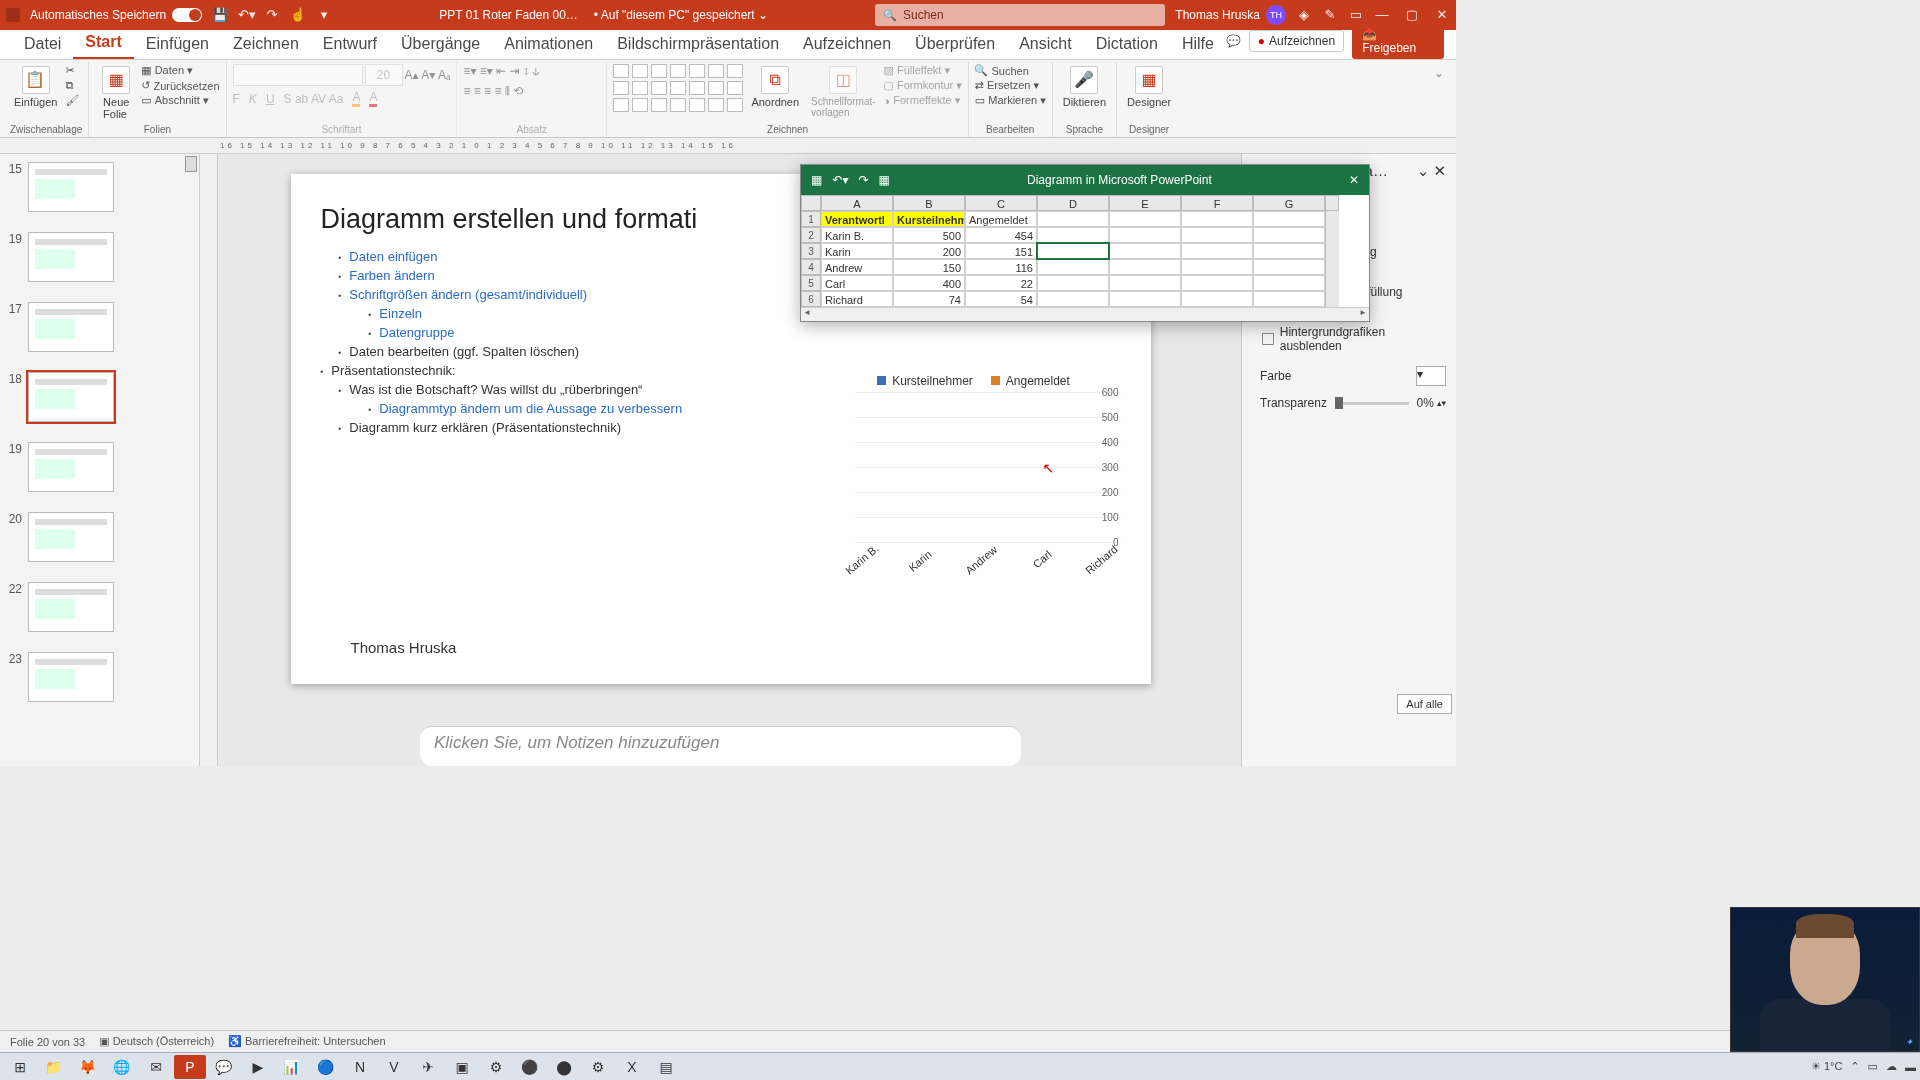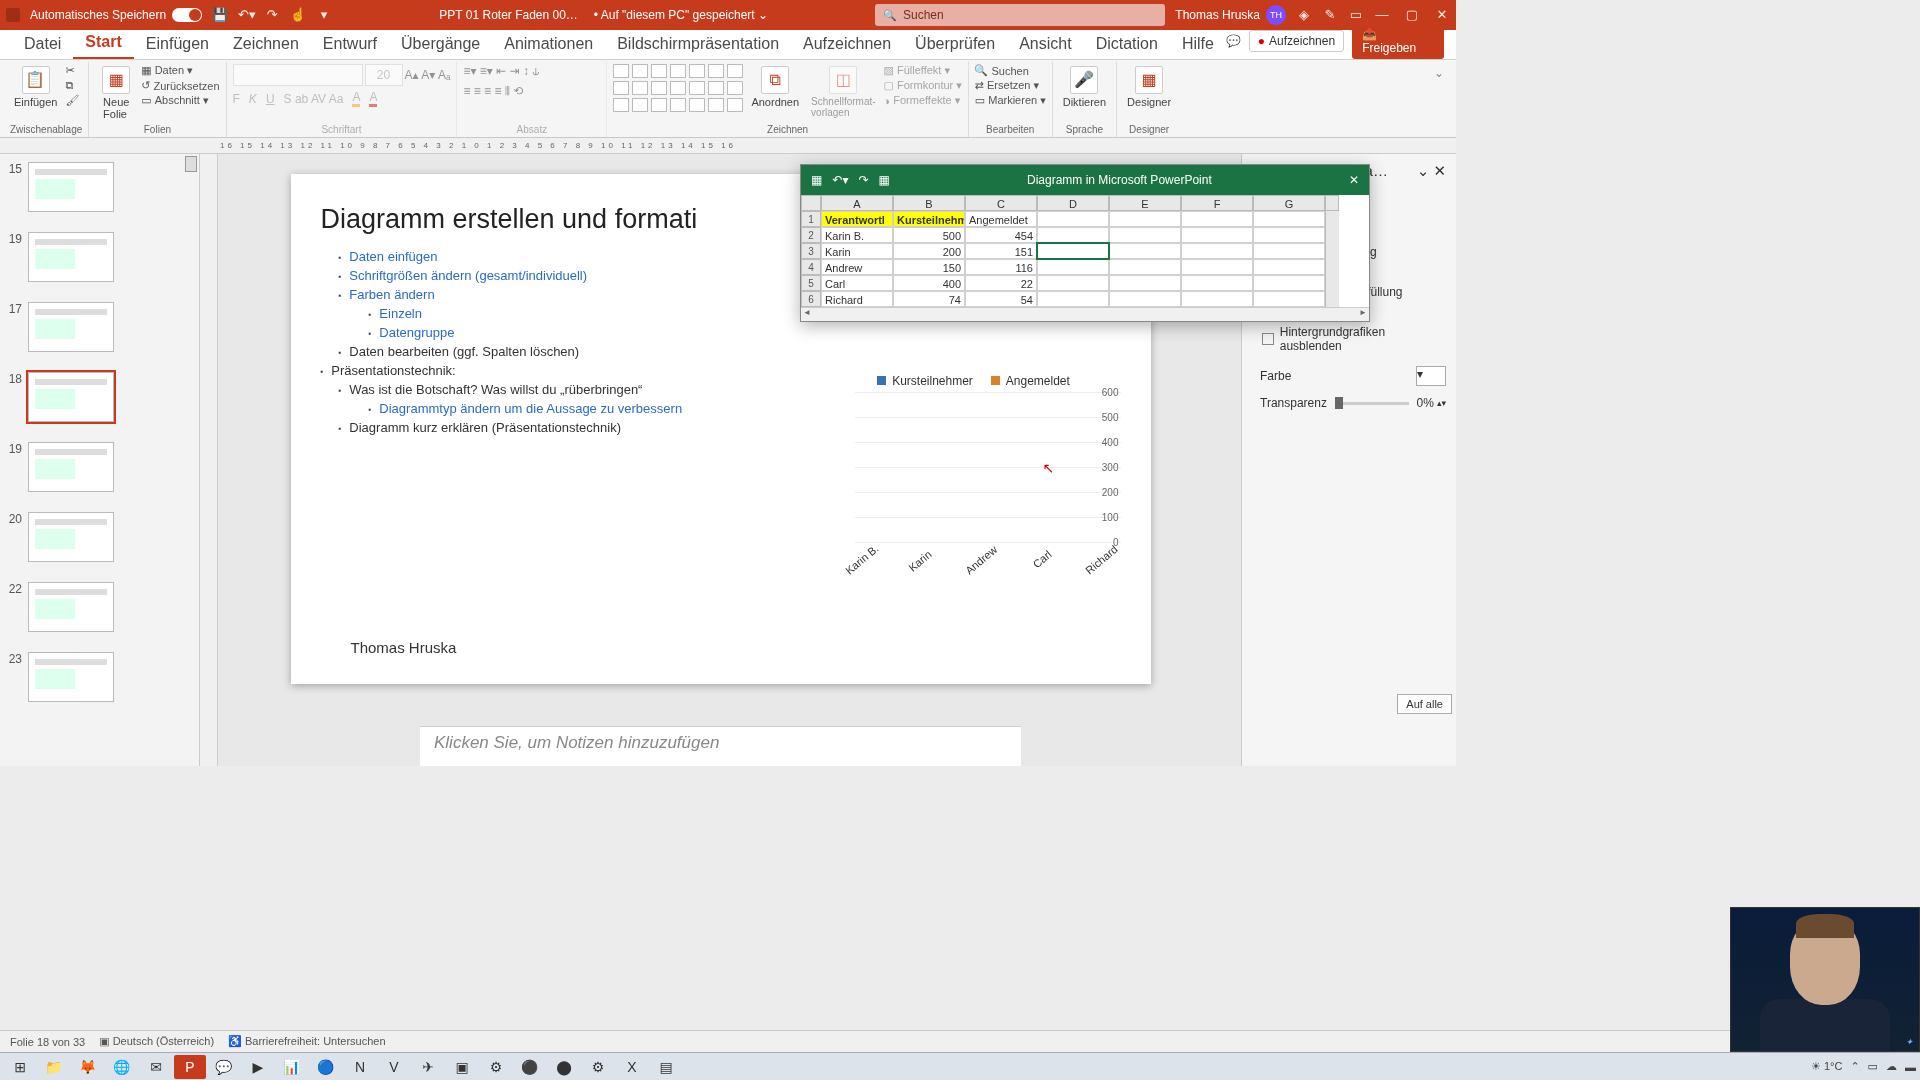--- a/index.html
+++ b/index.html
@@ -113,21 +113,21 @@
 .fpane .radio { width:12px; height:12px; border:1px solid #888; border-radius:50%; }
 .fpane .radio.on::after { content:""; display:block; width:6px; height:6px; background:#444; border-radius:50%; margin:2px; }
 .fpane .cbox { width:12px; height:12px; border:1px solid #888; }
 .fpane .row2 { display:flex; justify-content:space-between; align-items:center; margin:10px 0 4px 8px; }
 .colorbtn { width:30px; height:20px; border:1px solid #aaa; background:#fff; }
 .slider { flex:1; height:3px; background:#ccc; margin:0 8px; position:relative; }
 .slider::after{ content:""; width:8px; height:12px; background:#666; position:absolute; left:0; top:-5px;}
 .allbtn { border:1px solid #aaa; padding:3px 8px; background:#fdfdfd; font-size:11px; position:absolute; right:4px; bottom:52px; }
 
 
-.notes { position:absolute; left:220px; right:220px; bottom:0; height:40px; background:#fff; border-top:1px solid #ccc; padding:6px 14px; color:#888; font-size:17px; font-style:italic; }
+.notes { position:absolute; left:220px; right:220px; bottom:0; height:40px; background:#fff; border-top:1px solid #ccc; padding:6px 14px; color:#888; font-size:17px; font-style:italic;border-radius:12px; }
 
 
 .status { height:22px; background:#f0f0f0; border-top:1px solid #c8c8c8; display:flex; align-items:center; padding:0 10px; font-size:11px; color:#555; gap:14px; position:absolute; left:0; right:0; bottom:28px; }
 .status .right { margin-left:auto; display:flex; gap:8px; align-items:center;}
 .sicon { width:16px; height:14px; border:1px solid #999; }
 
 
 .taskbar { position:absolute; bottom:0; left:0; right:0; height:28px; background:#dde3ea; display:flex; align-items:center; padding:0 4px; gap:2px; border-top:1px solid #aab; }
 .taskbar .ti { width:32px; height:24px; display:flex; align-items:center; justify-content:center; font-size:14px; border-radius:2px; }
 .taskbar .tray { margin-left:auto; display:flex; gap:8px; align-items:center; font-size:11px; color:#444; }
@@ -377,22 +377,22 @@
         </div>
       </div>
     </div>
 
   <div class="canvas-wrap">
     <div class="vruler"></div>
     <div class="slide">
       <h1>Diagramm erstellen und formati</h1>
       <ul id="bullets">
           <li class="l1"><a>Daten einfügen</a></li>
+          <li class="l1"><a>Farben ändern</a></li>
           <li class="l1"><a>Schriftgrößen ändern (gesamt/individuell)</a></li>
-          <li class="l1"><a>Farben ändern</a></li>
           <li class="l2"><a>Einzeln</a></li>
           <li class="l2"><a>Datengruppe</a></li>
           <li class="l1">Daten bearbeiten (ggf. Spalten löschen)</li>
           <li class="l0">Präsentationstechnik:</li>
           <li class="l1">Was ist die Botschaft? Was willst du „rüberbringen“</li>
           <li class="l2"><a>Diagrammtyp ändern um die Aussage zu verbessern</a></li>
           <li class="l1">Diagramm kurz erklären (Präsentationstechnik)</li>
         </ul>
       <div class="author">Thomas Hruska</div>
 
@@ -578,21 +578,21 @@
         <span>Transparenz</span>
         <span class="slider"></span>
         <span>0%</span>
         <span style="font-size:9px;margin-left:3px">▴▾</span>
       </div>
     <div class="allbtn">Auf alle</div>
   </div>
 </div>
 
 <div class="status">
-  <span>Folie 18 von 33</span>
+  <span>Folie 20 von 33</span>
   <span>▣ <span>Deutsch (Österreich)</span></span>
   <span>♿ <span>Barrierefreiheit: Untersuchen</span></span>
   <div class="right">
     <span>≡ <span>Notizen</span></span>
     <span class="sicon"></span>
     <span class="sicon"></span>
     <span class="sicon"></span>
     <span class="sicon"></span>
   </div>
 </div>

